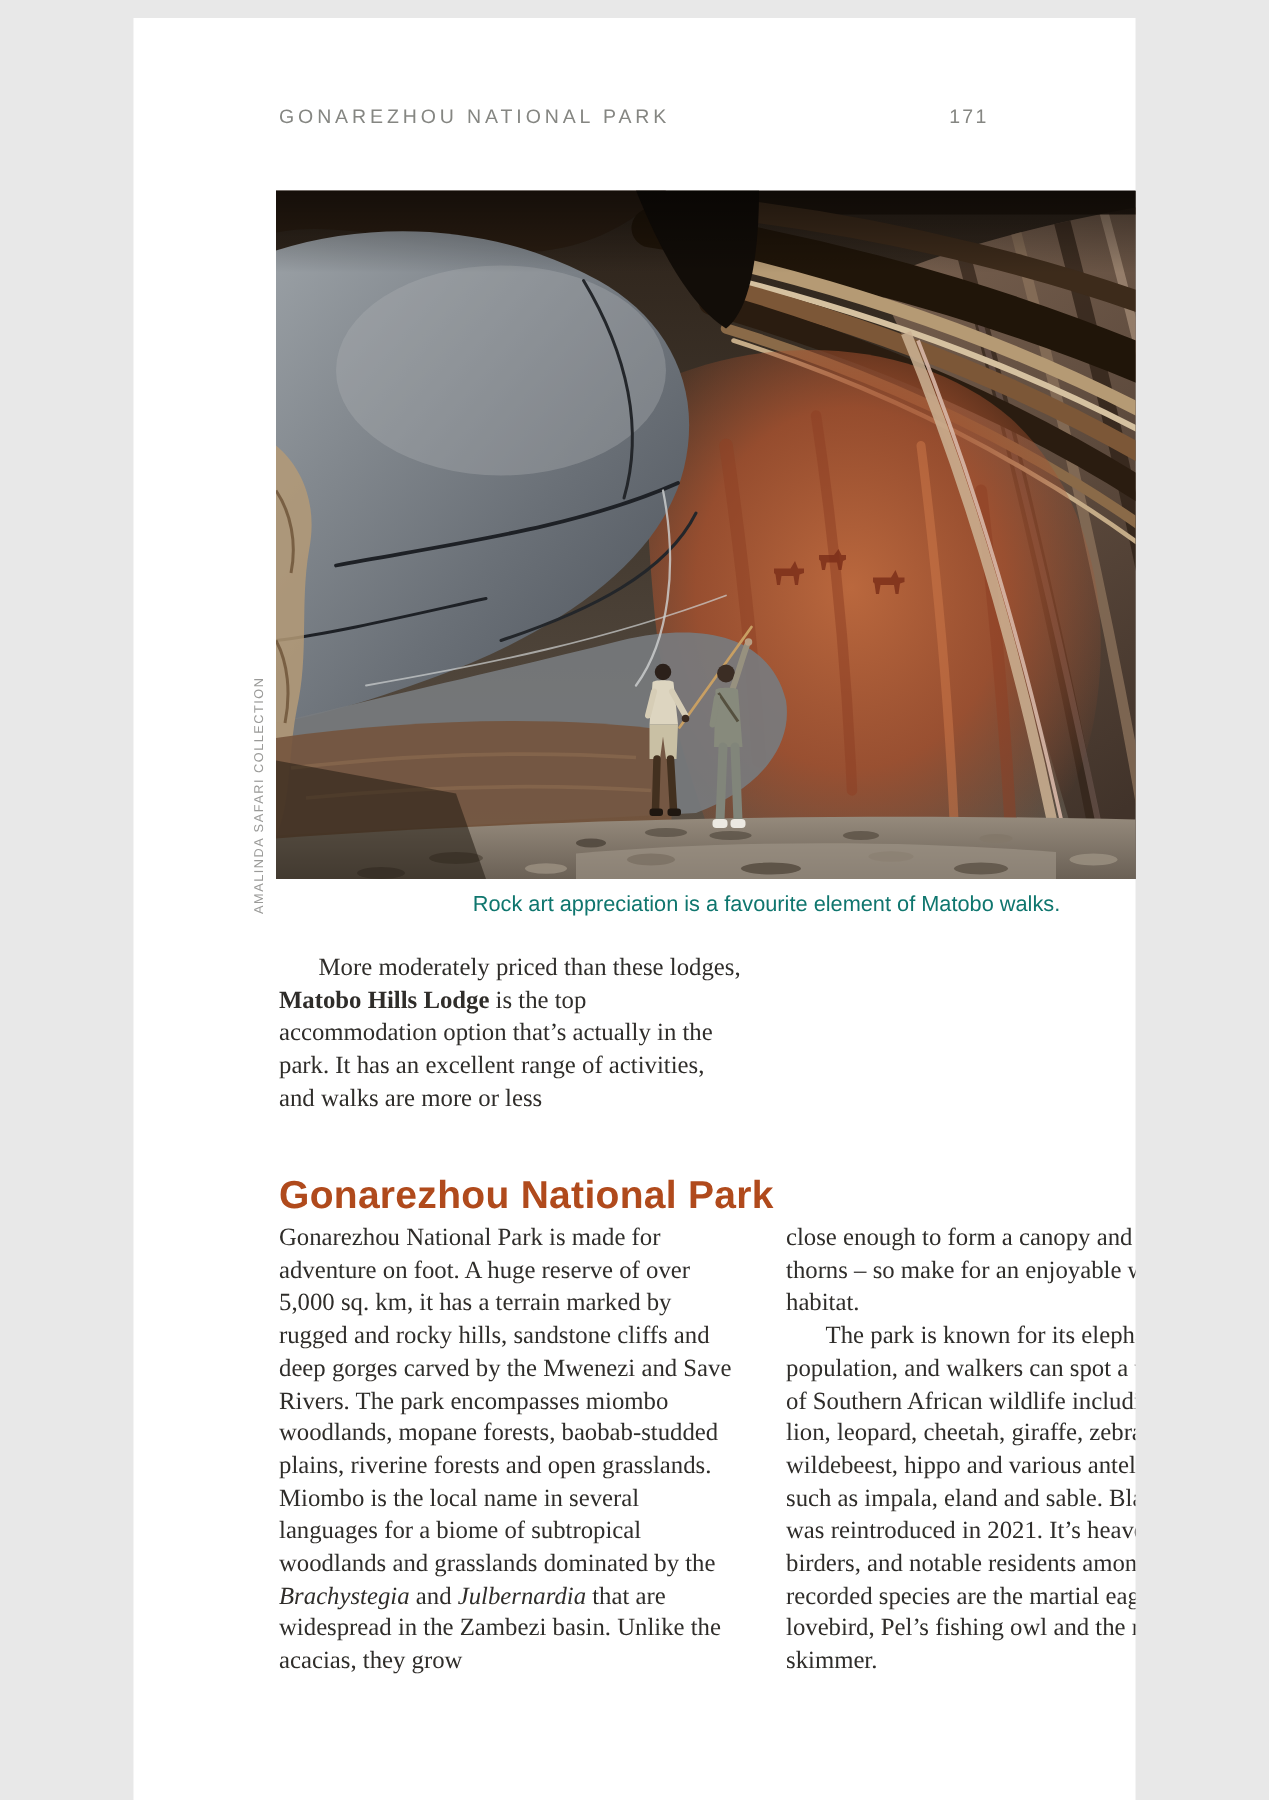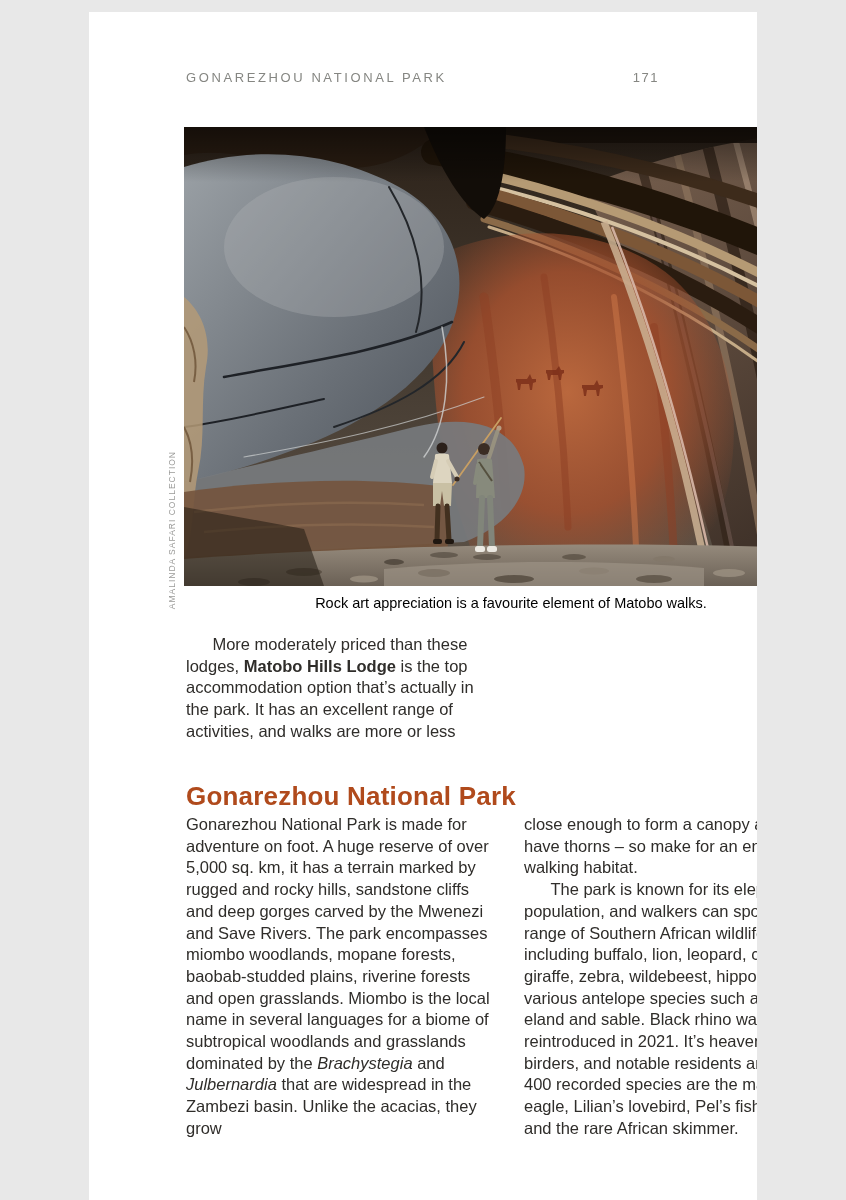--- a/index.html
+++ b/index.html
@@ -9,26 +9,26 @@
   .hdr{position:absolute;left:97px;right:98px;top:58px;display:flex;
        justify-content:space-between;align-items:baseline;}
   .hdr-title{font-size:13px;letter-spacing:2.6px;color:#858682;font-weight:400;}
   .hdr-page{font-size:13px;letter-spacing:1.5px;color:#858682;text-align:center;}
   
   .figure{position:absolute;left:95px;top:115px;width:654px;}
   .photo{display:block;width:654px;height:459px;}
   .credit{position:absolute;left:-17px;bottom:2px;writing-mode:vertical-rl;
           transform:rotate(180deg);font-size:8.5px;letter-spacing:1px;color:#9a9a98;
           white-space:nowrap;}
-  .caption{margin-top:9px;text-align:center;font-size:14.5px;color:#000000;}
+  .caption{margin-top:9px;text-align:center;font-size:14.5px;color:#0f766e;}
   
   .cols{position:absolute;left:97px;width:648px;display:flex;gap:28px;}
   .sec1{top:622px;}
   .sec2{top:802px;justify-content:space-between;}
-  .col{width:310px;font-family:Liberation Sans, sans-serif;font-size:16.5px;
+  .col{width:310px;font-family:Liberation Serif, serif;font-size:16.5px;
        line-height:21.7px;color:#2f2d2a;text-align:left;}
   .col p{margin:0;}
   .indent{text-indent:1.6em;}
   .heading{position:absolute;left:97px;top:769px;font-size:26px;font-weight:700;
            color:#b04a1c;letter-spacing:0.2px;}
 </style>
 </head>
 <body>
 
 <div class="page">

